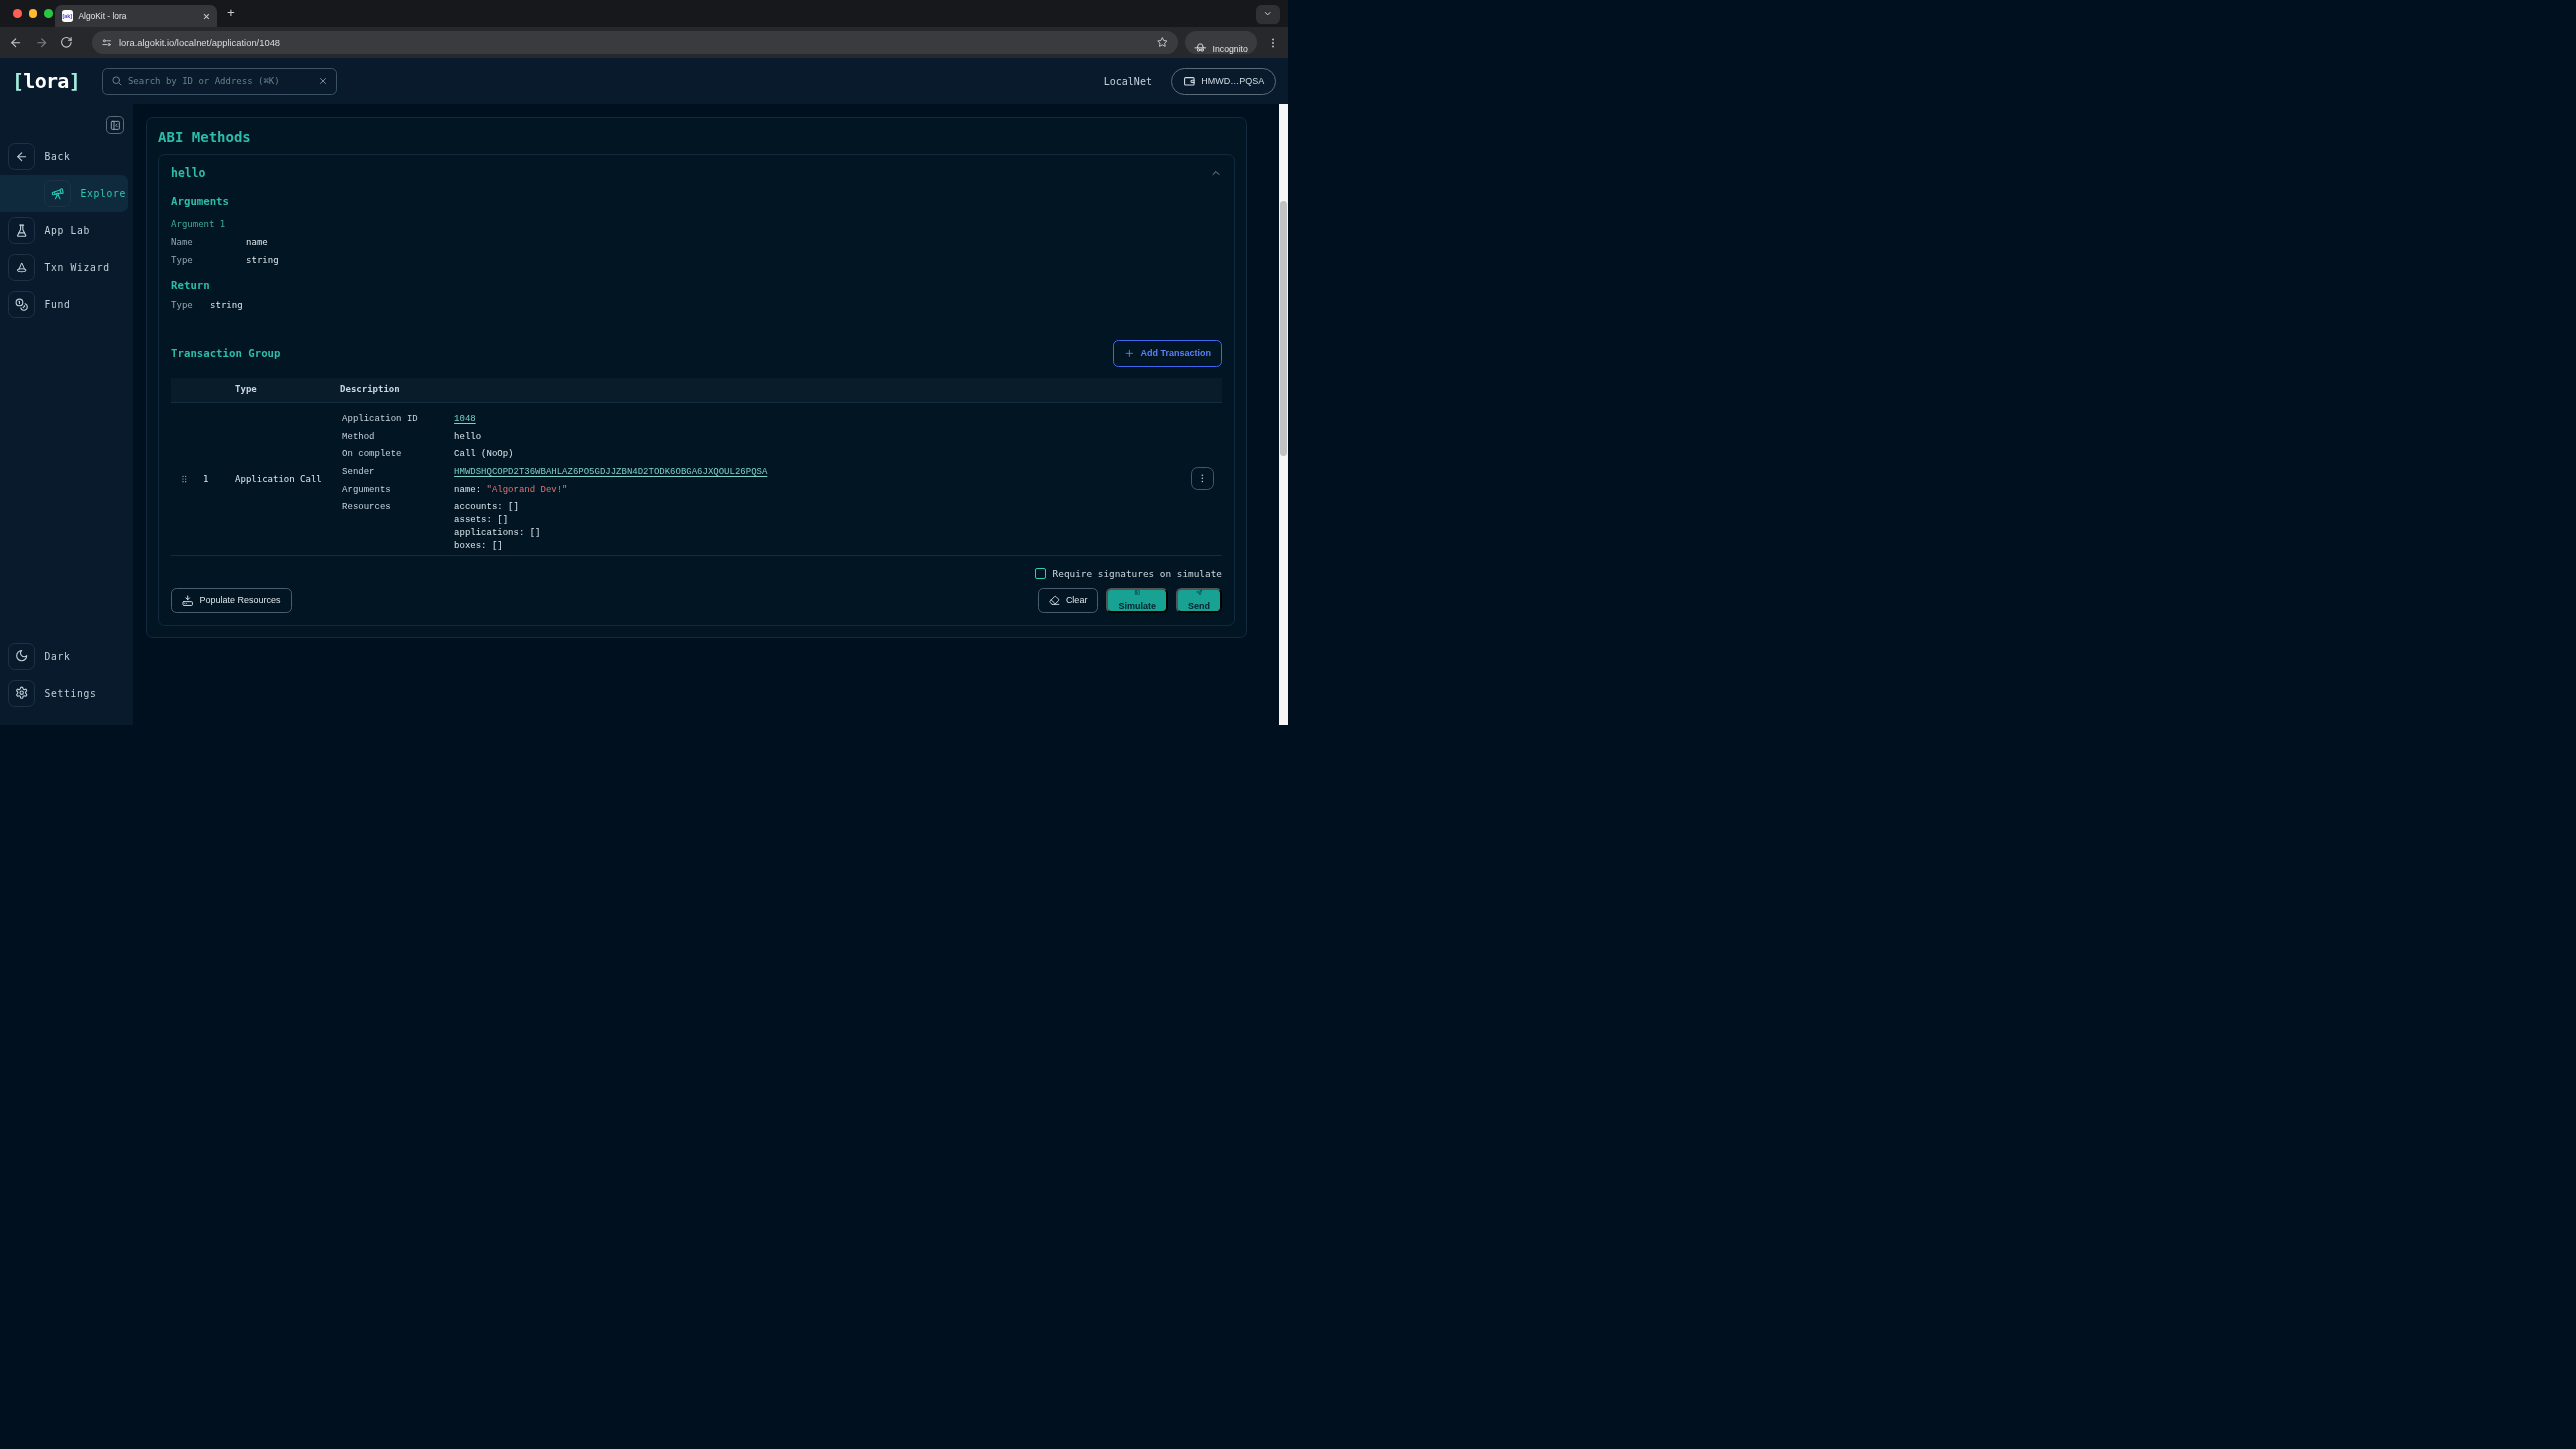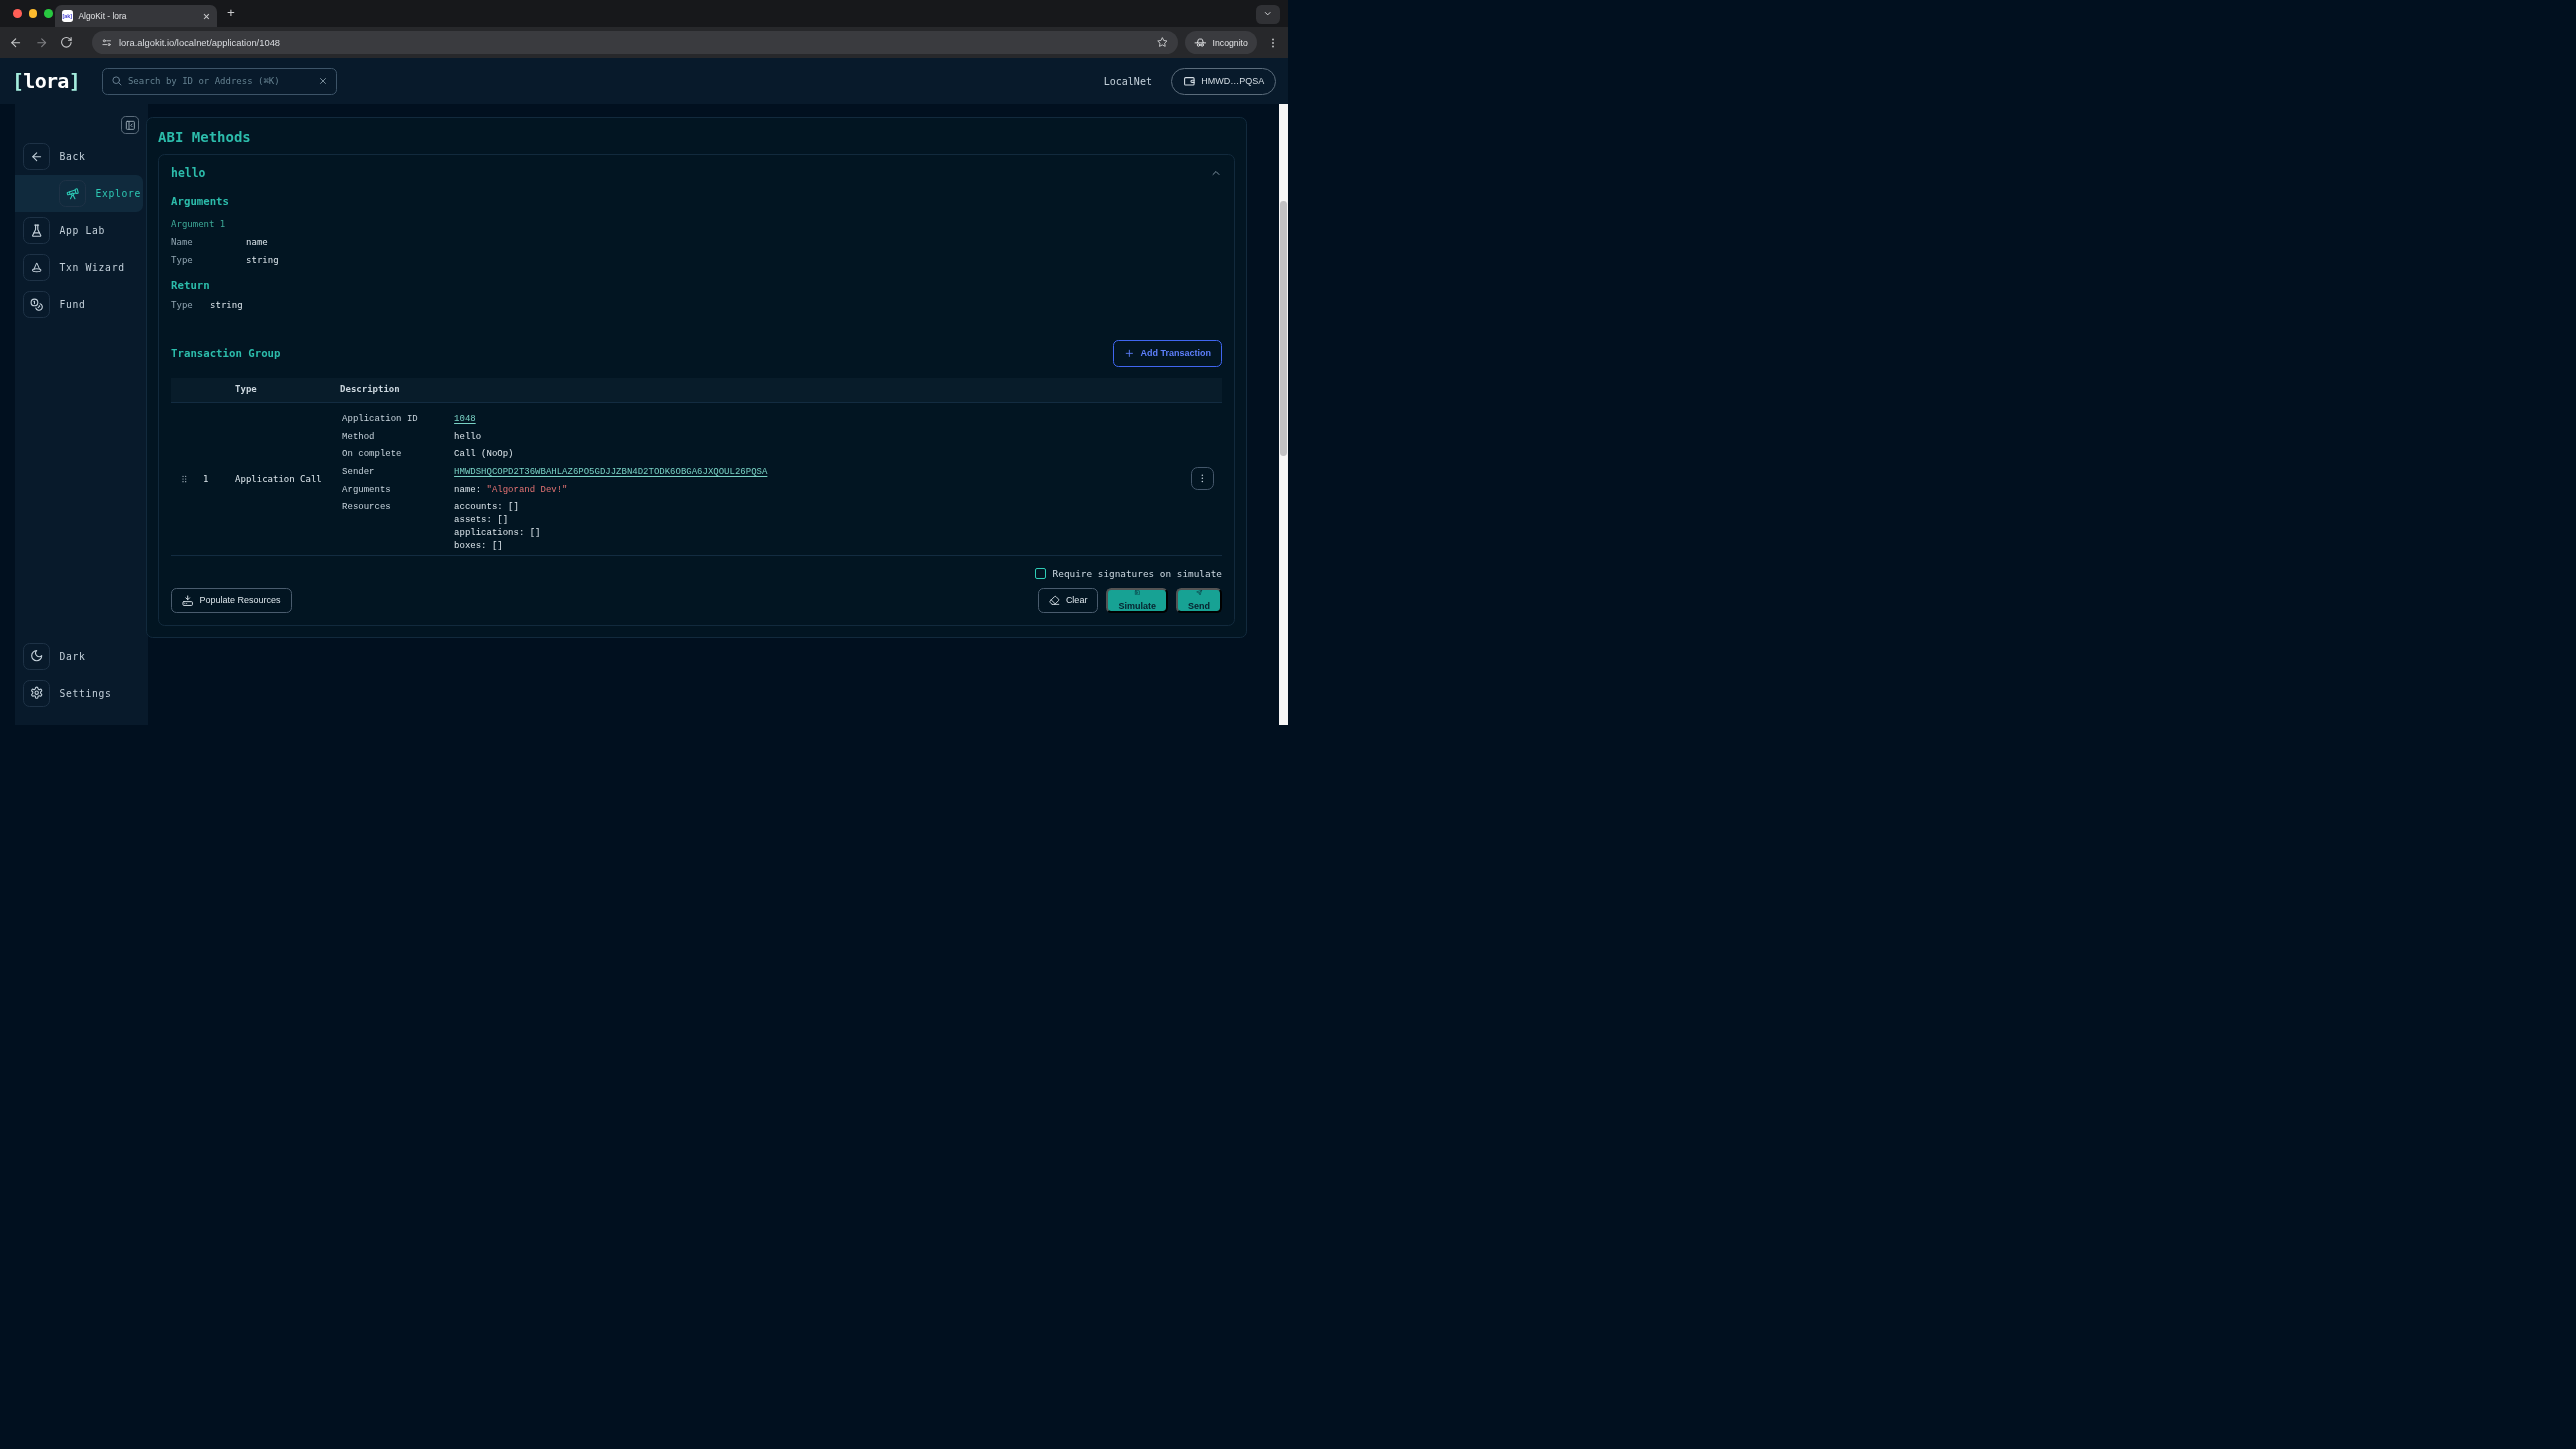--- a/index.html
+++ b/index.html
@@ -24,41 +24,41 @@
             font-family:"Liberation Sans",sans-serif; }
   .win-chev { position:absolute; right:8px; top:4.7px; width:24px; height:19px; background:#303135;
               border-radius:5.4px; display:flex; align-items:center; justify-content:center; color:#d7d8da; }
   .urlrow { position:absolute; top:27px; left:0; right:0; height:31px; background:#27282b;
             display:flex; align-items:center; padding:0 9.4px; }
   .navbtn { color:#c8c9cb; margin-right:12px; display:flex; }
   .navbtn.dim { color:#808185; }
   .urlpill { flex:1; height:23px; background:#3a3b3f; border-radius:11.4px; display:flex;
              align-items:center; padding:0 9.4px; margin:0 6.7px; }
   .url-text { margin-left:6.7px; font-size:9.4px; color:#dadce0; font-family:"Liberation Sans",sans-serif; flex:1; }
-  .incog { height:23px; background:#3a3b3f; border-radius:11.4px; display:flex; align-items:center;
+  .incog { height:23px; background:#3a3b3f; border-radius:11.4px; display:flex; align-items:flex-end;
            gap:5.4px; padding:0 9.4px; color:#e4e5e7; font-size:8.7px; font-family:"Liberation Sans",sans-serif; }
   .kebab-chrome { margin-left:9.4px; color:#c8c9cb; display:flex; }
 
   
   .app { position:absolute; top:58px; left:0; width:1288px; height:667px; background:#01101f; }
   .app-header { position:absolute; top:0; left:0; right:0; height:46px; background:#081a2b;
                 display:flex; align-items:center; padding:0 12px; }
   .logo { font-size:20px; font-weight:bold; color:#ffffff; letter-spacing:-0.7px; }
   .logo .br { color:#a4ecdd; }
   .search { margin-left:21.5px; width:235px; height:27px; border:0.7px solid #3d5468; border-radius:5.4px;
             display:flex; align-items:center; padding:0 8px; gap:6px; color:#6d8496; background:transparent; }
   .search input { flex:1; background:transparent; border:0; outline:none; color:#aebecb;
                   font-family:"DejaVu Sans Mono",monospace; font-size:9px; }
   .search input::placeholder { color:#64808f; }
   .hdr-right { margin-left:auto; display:flex; align-items:center; gap:19px; }
   .network { font-size:10px; color:#c3d0da; }
   .wallet-btn { height:27px; border:0.7px solid #5b6c7b; border-radius:13.4px; display:flex;
                 align-items:center; gap:6px; padding:0 10.7px; color:#d5dee5; font-size:9px; background:transparent;justify-content:space-between; }
 
-  .sidebar { position:absolute; top:46px; left:15px; width:133px; bottom:0; background:#081a2b; }
+  .sidebar { position:absolute; top:46px; left:0; width:133px; bottom:0; background:#081a2b; }
   .collapse-btn { position:absolute; top:12px; right:8.7px; width:18px; height:18px;
                   border:1px solid #5b6c7b; border-radius:4.7px; color:#9fb0bc;
                   display:flex; align-items:center; justify-content:center; background:transparent; }
   .nav { position:absolute; top:34px; left:0; right:5.4px; }
   .nav-item { height:37px; display:flex; align-items:center; padding-left:8px; color:#c3d0da; }
   .nav-item .ibox { width:27px; height:27px; border:0.7px solid #1e3246; border-radius:6.7px;
                     display:flex; align-items:center; justify-content:center; flex:0 0 auto; }
   .nav-item .lbl { margin-left:9.4px; font-size:9.7px; letter-spacing:0.7px; }
   .nav-item.active { background:#102a3d; border-radius:0 6.7px 6.7px 0; color:#2dc7b3;padding-left:44px; }
   .nav-foot { position:absolute; bottom:13.4px; left:0; right:5.4px; }

